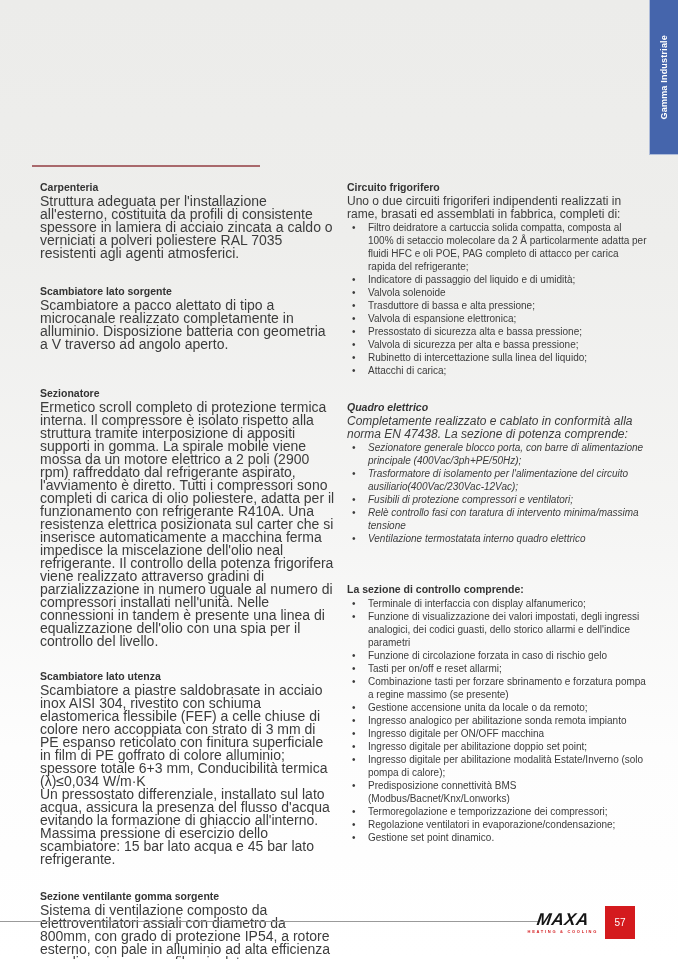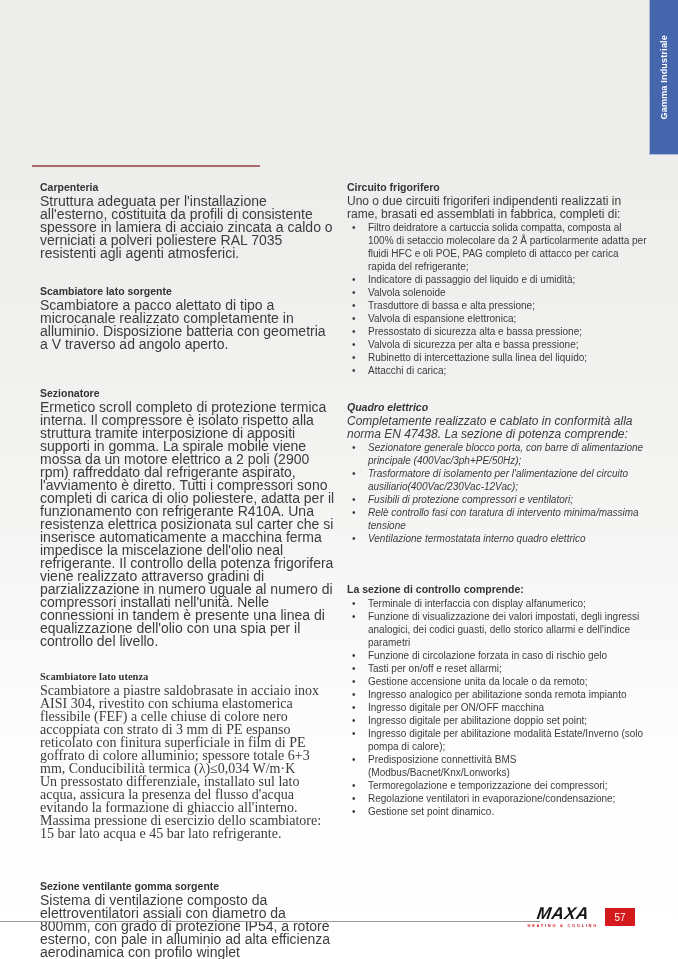--- a/index.html
+++ b/index.html
@@ -44,41 +44,41 @@
   .bullet-list li{
     position:relative;padding-left:21px;
   }
   .bullet-list li::before{
     content:"\2022";position:absolute;left:5px;top:0;
   }
   
   .col-left .section:nth-child(1){margin-bottom:25px;}
   .col-left .section:nth-child(2){margin-bottom:36px;}
   .col-left .section:nth-child(3){margin-bottom:22px;}
-  .col-left .section:nth-child(4){margin-bottom:40px;font-family:Liberation Serif, serif;}
+  .col-left .section:nth-child(4){margin-bottom:24px;}
   .col-right .section:nth-child(1){margin-bottom:24px;}
   .col-right .section:nth-child(2){margin-bottom:38px;font-style:italic;}
 
   .footer-line{
     position:absolute;top:921px;left:0;width:540px;height:1px;background:#9a9a9a;
   }
   .footer-logo{
     position:absolute;top:906px;right:43px;display:flex;align-items:center;
   }
   .brand{display:flex;flex-direction:column;align-items:center;margin-right:7px;}
   .brand-name{
     font-weight:bold;font-style:italic;font-size:17px;line-height:16px;
     color:#151515;letter-spacing:.5px;transform:skewX(-8deg);
   }
   .brand-tagline{
     font-size:4px;letter-spacing:1.7px;color:#d41a1d;font-weight:bold;
     margin-top:1px;white-space:nowrap;
   }
   .page-badge{
-    width:30px;height:18px;background:#d41a1d;color:#ffffff;
+    width:30px;height:33px;background:#d41a1d;color:#ffffff;
     font-size:10px;display:flex;align-items:center;justify-content:center;
   }
 </style>
 </head>
 <body>
 
 <div class="side-tab">
   <span class="tab-label">Gamma Industriale</span>
 </div>
 
@@ -138,20 +138,21 @@
         </ul>
     </div>
     <div class="section">
       <h3 class="sec-title">La sezione di controllo comprende:</h3>
       <p class="sec-intro"></p>
       <ul class="bullet-list">
           <li>Terminale di interfaccia con display alfanumerico;</li>
           <li>Funzione di visualizzazione dei valori impostati, degli ingressi analogici, dei codici guasti, dello storico allarmi e dell'indice parametri</li>
           <li>Funzione di circolazione forzata in caso di rischio gelo</li>
           <li>Tasti per on/off e reset allarmi;</li>
+          <li>Combinazione tasti per forzare sbrinamento e forzatura pompa a regine massimo (se presente)</li>
           <li>Gestione accensione unita da locale o da remoto;</li>
           <li>Ingresso analogico per abilitazione sonda remota impianto</li>
           <li>Ingresso digitale per ON/OFF macchina</li>
           <li>Ingresso digitale per abilitazione doppio set point;</li>
           <li>Ingresso digitale per abilitazione modalità Estate/Inverno (solo pompa di calore);</li>
           <li>Predisposizione connettività BMS (Modbus/Bacnet/Knx/Lonworks)</li>
           <li>Termoregolazione e temporizzazione dei compressori;</li>
           <li>Regolazione ventilatori in evaporazione/condensazione;</li>
           <li>Gestione set point dinamico.</li>
         </ul>

